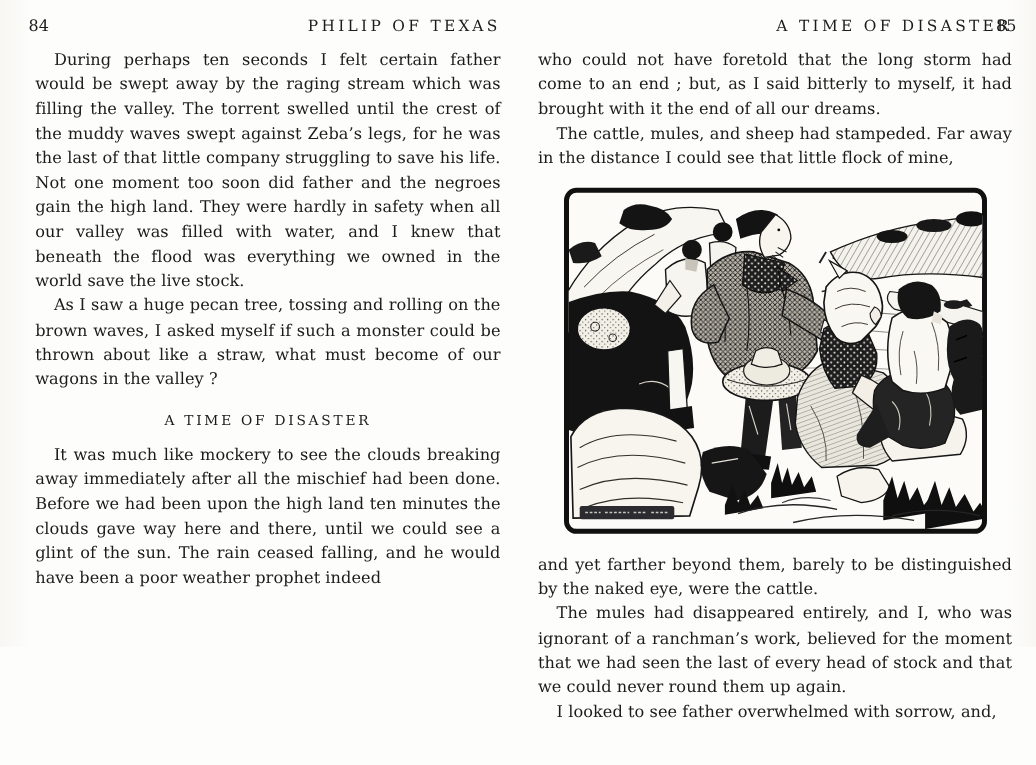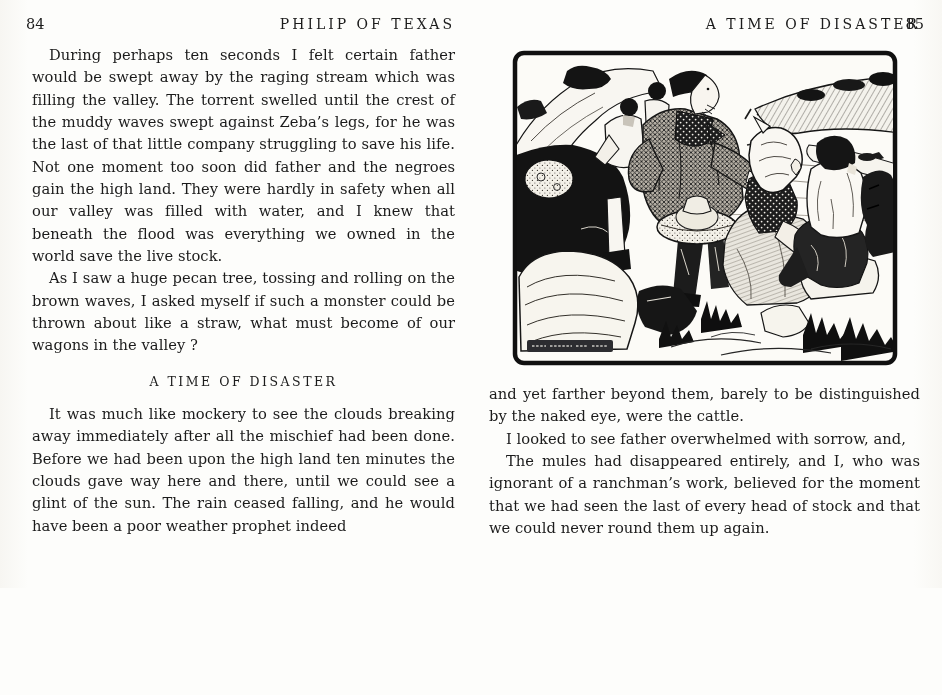--- a/index.html
+++ b/index.html
@@ -55,20 +55,22 @@
       <p class="indent">It was much like mockery to see the clouds breaking away immediately after all the mischief had been done. Before we had been upon the high land ten minutes the clouds gave way here and there, until we could see a glint of the sun. The rain ceased falling, and he would have been a poor weather prophet indeed</p>
     </div>
   </div>
 
   <div class="page right">
     <div class="pagehead">
       <span class="running-head">A TIME OF DISASTER</span>
       <span class="folio fright">85</span>
     </div>
     <div class="body-text">
+      <p class="noindent">who could not have foretold that the long storm had come to an end ; but, as I said bitterly to myself, it had brought with it the end of all our dreams.</p>
+      <p class="indent">The cattle, mules, and sheep had stampeded. Far away in the distance I could see that little flock of mine,</p>
 
       <figure class="illustration" aria-label="Pen-and-ink illustration: father standing with hat in hand, mother seated with headscarf, a boy and two hired men on high ground, all looking out over the flooded valley">
         <svg viewBox="0 0 388 318" width="388" height="318" xmlns="http://www.w3.org/2000/svg">
           <defs>
             <clipPath id="frameClip">
                 <rect x="6" y="6" width="376" height="306" rx="8"></rect>
               </clipPath>
             <pattern id="xhatch" width="4.5" height="4.5" patternUnits="userSpaceOnUse">
               <rect width="4.5" height="4.5" fill="#b7b1a6"></rect>
               <path d="M0,0 l4.5,4.5 M4.5,0 l-4.5,4.5" stroke="#242424" stroke-width="0.9" fill="none"></path>
@@ -211,17 +213,17 @@
 
             <g>
               <rect x="16" y="291" width="86" height="12" rx="2" fill="#2c2c30"></rect>
               <path d="M21,297 h14 M39,297 h22 M65,297 h12 M81,297 h16" stroke="#c9c7c2" stroke-width="1.4" stroke-dasharray="2.5 1.6" fill="none"></path>
             </g>
           </g>
         </svg>
       </figure>
 
       <p class="noindent">and yet farther beyond them, barely to be distinguished by the naked eye, were the cattle.</p>
+      <p class="indent">The mules had disappeared entirely, and I, who was ignorant of a ranchman’s work, believed for the moment that we had seen the last of every head of stock and that we could never round them up again.</p>
       <p class="indent">I looked to see father overwhelmed with sorrow, and,</p>
-      <p class="indent">The mules had disappeared entirely, and I, who was ignorant of a ranchman’s work, believed for the moment that we had seen the last of every head of stock and that we could never round them up again.</p>
     </div>
   </div>
 </div>
 
 </body></html>

